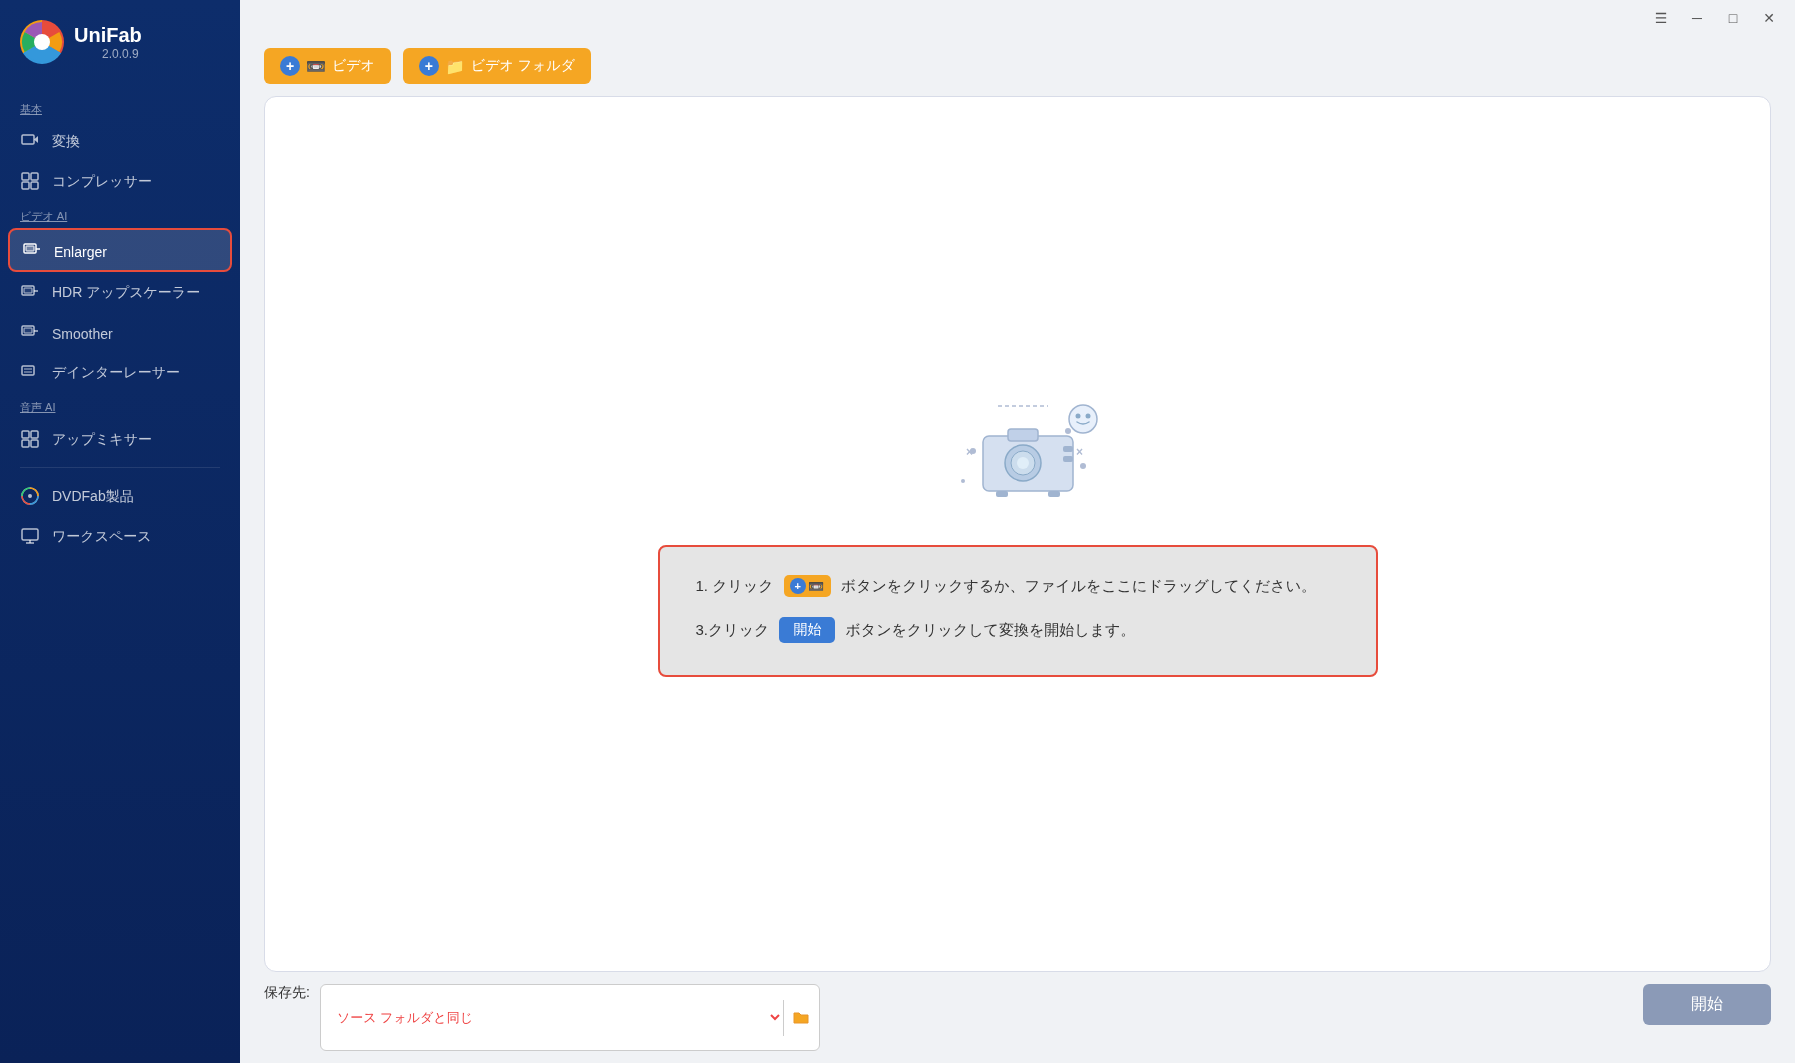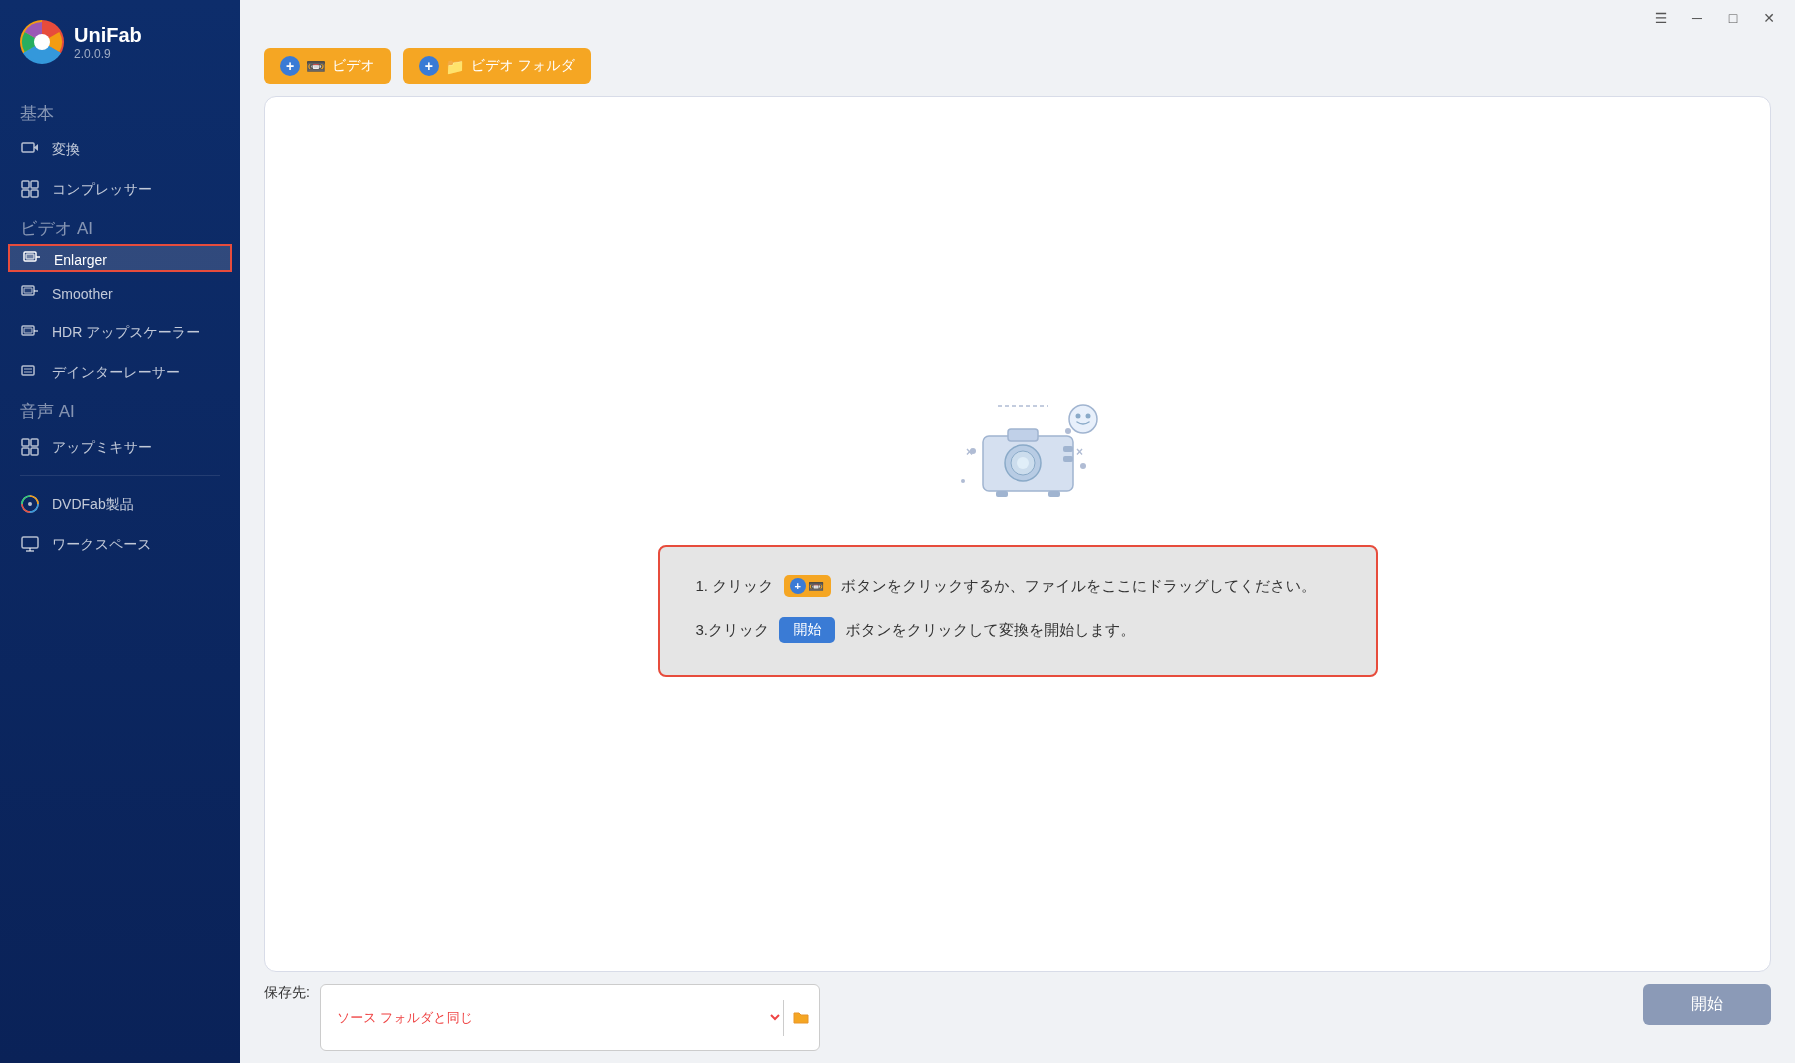--- a/index.html
+++ b/index.html
@@ -61,46 +61,47 @@
       border-radius: 50%;
       background: conic-gradient(#e74c3c 0deg 120deg, #3498db 120deg 240deg, #f39c12 240deg 360deg);
       display: flex;
       align-items: center;
       justify-content: center;
       font-size: 10px;
       flex-shrink: 0;
     }
     .logo-text { display: flex; flex-direction: column; }
     .logo-name { font-size: 20px; font-weight: bold; color: white; }
-    .logo-version { font-size: 12px; color: rgba(255,255,255,0.6); }
+    .logo-version { font-size: 12px; color: rgba(255,255,255,0.6); margin-left: 28px; }
 
     .sidebar-section-label {
-      font-size: 17px;
+      font-size: 11px;
       color: rgba(255,255,255,0.5);
       padding: 8px 20px 4px 20px;
       font-weight: 500;
+      text-decoration: underline;
     }
     .sidebar-item {
       display: flex;
       align-items: flex-end;
       gap: 12px;
       padding: 10px 20px;
       cursor: pointer;
       font-size: 14px;
       color: rgba(255,255,255,0.75);
       transition: background 0.2s;
       position: relative;
     }
     .sidebar-item.active {
       background: rgba(255,255,255,0.15);
       color: white;
       border: 2px solid #e74c3c;
-      border-radius: 0;
+      border-radius: 8px;
       margin: 0 8px;
-      padding: 2px 12px;
+      padding: 10px 12px;
     }
     .sidebar-item.active::before {
       display: none;
     }
     .sidebar-item-icon {
       width: 20px;
       height: 20px;
       display: flex;
       align-items: center;
       justify-content: center;
@@ -358,32 +359,32 @@
   </div>
 
   <div class="sidebar-item">
     <div class="sidebar-item-icon">
       <svg width="18" height="18" viewBox="0 0 18 18" fill="none">
         <rect x="1" y="3" width="12" height="9" rx="1" stroke="rgba(255,255,255,0.7)" stroke-width="1.5" fill="none"></rect>
         <rect x="3" y="5" width="8" height="5" rx="0.5" stroke="rgba(255,255,255,0.7)" stroke-width="1" fill="rgba(255,255,255,0.1)"></rect>
         <line x1="13" y1="8" x2="17" y2="8" stroke="rgba(255,255,255,0.7)" stroke-width="1.5"></line>
       </svg>
     </div>
-    <span>Smoother</span>
+    <span>HDR アップスケーラー</span>
   </div>
 
   <div class="sidebar-item">
     <div class="sidebar-item-icon">
       <svg width="18" height="18" viewBox="0 0 18 18" fill="none">
         <rect x="1" y="3" width="12" height="9" rx="1" stroke="rgba(255,255,255,0.7)" stroke-width="1.5" fill="none"></rect>
         <rect x="3" y="5" width="8" height="5" rx="0.5" stroke="rgba(255,255,255,0.7)" stroke-width="1" fill="rgba(255,255,255,0.1)"></rect>
         <line x1="13" y1="8" x2="17" y2="8" stroke="rgba(255,255,255,0.7)" stroke-width="1.5"></line>
       </svg>
     </div>
-    <span>HDR アップスケーラー</span>
+    <span>Smoother</span>
   </div>
 
   <div class="sidebar-item">
     <div class="sidebar-item-icon">
       <svg width="18" height="18" viewBox="0 0 18 18" fill="none">
         <rect x="1" y="3" width="12" height="9" rx="1" stroke="rgba(255,255,255,0.7)" stroke-width="1.5" fill="none"></rect>
         <line x1="3" y1="6" x2="11" y2="6" stroke="rgba(255,255,255,0.7)" stroke-width="1"></line>
         <line x1="3" y1="9" x2="11" y2="9" stroke="rgba(255,255,255,0.7)" stroke-width="1"></line>
       </svg>
     </div>

